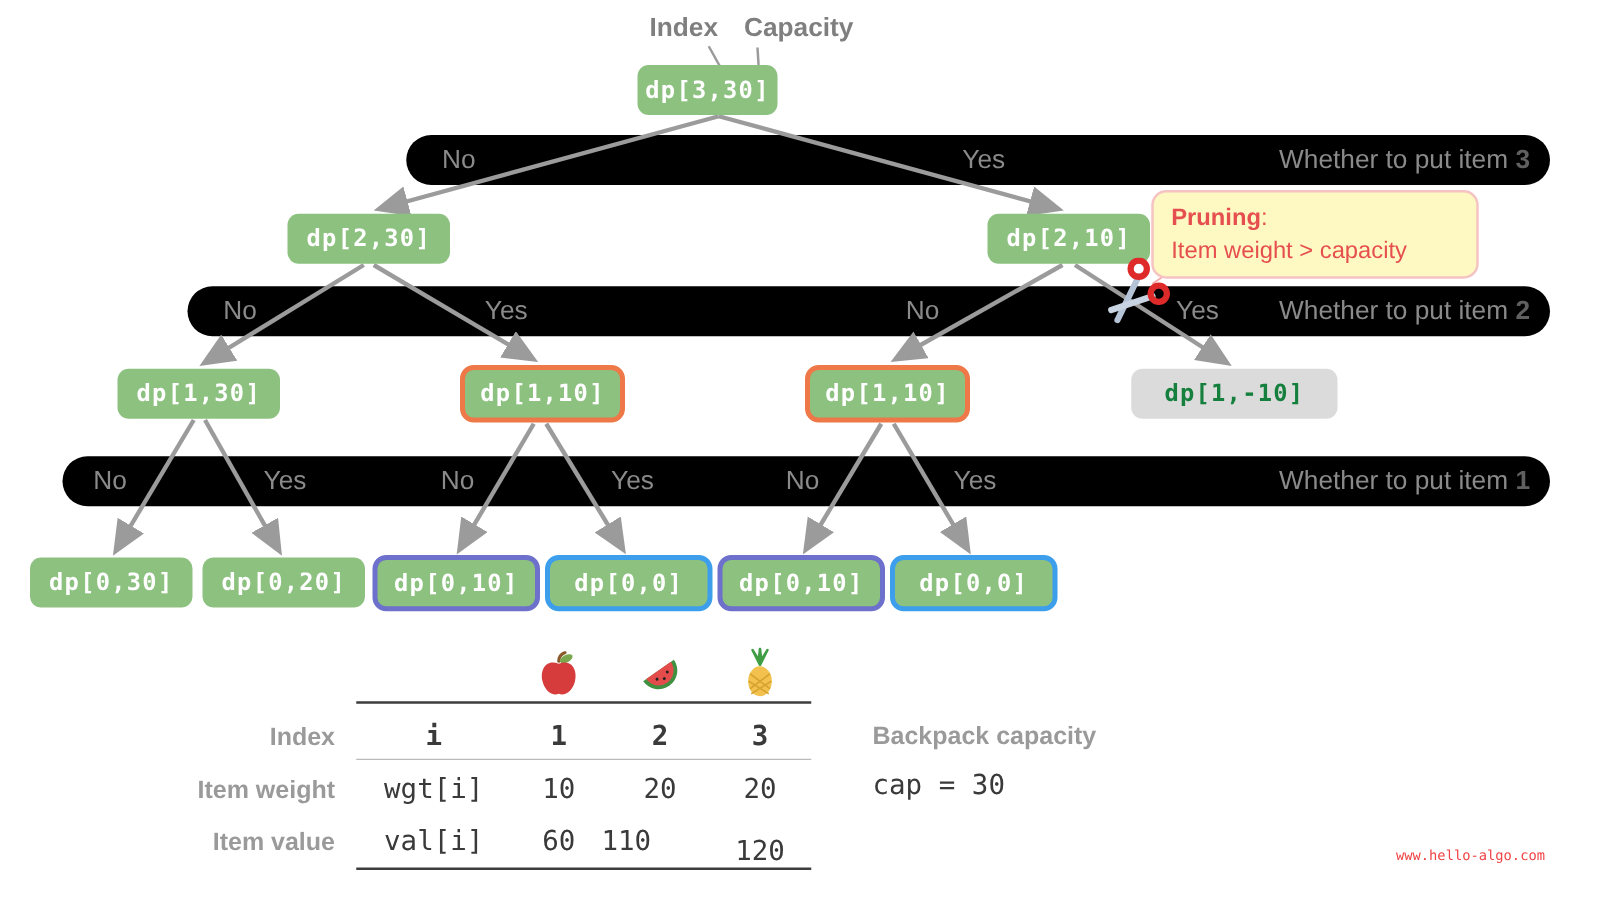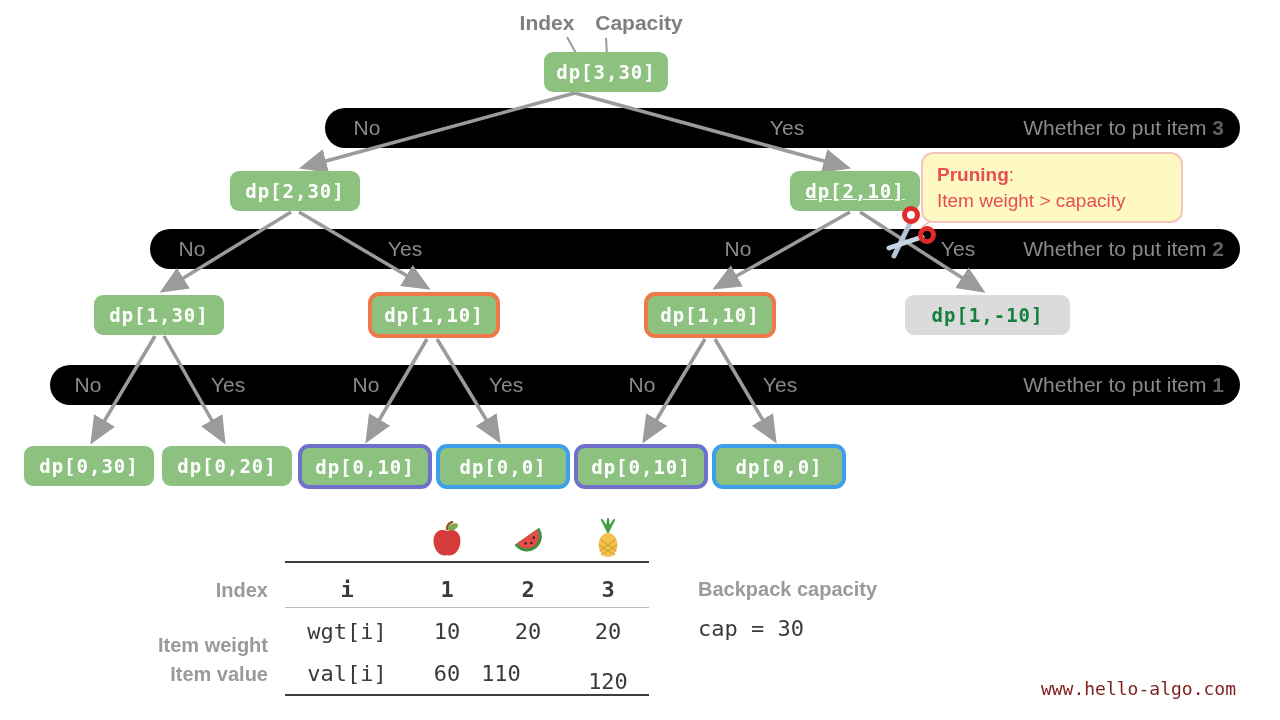--- a/index.html
+++ b/index.html
@@ -25,22 +25,22 @@
   .prune .t1 span.colon{color:#e64f4f;font-weight:normal;}
   .prune .t2{color:#e64f4f;font-size:19px;line-height:26px;}
   .hline{position:absolute;z-index:1;}
   .rowlabel{position:absolute;left:100px;width:168px;text-align:right;color:#9a9a9a;
        font-weight:bold;font-size:20px;z-index:2;}
   .cell{position:absolute;width:100px;transform:translateX(-50%);text-align:center;color:#3a3a3a;
        font-family:"DejaVu Sans Mono",monospace;font-size:22px;z-index:2;}
   .cell.bold{font-weight:bold;}
   .caplabel{position:absolute;left:698px;top:578px;color:#9a9a9a;font-weight:bold;font-size:20px;}
   .capval{position:absolute;left:698px;top:616px;color:#3a3a3a;font-family:"DejaVu Sans Mono",monospace;font-size:22px;}
-  .watermark{position:absolute;right:44px;top:678px;color:#7f1d1d;
-       font-family:"DejaVu Sans Mono",monospace;font-size:18px;}
+  .watermark{position:absolute;right:44px;top:678px;color:#ef4444;
+       font-family:"DejaVu Sans Mono",monospace;font-size:11px;}
   .fruit{position:absolute;transform:translateX(-50%);z-index:2;}
   svg.arrows{position:absolute;left:0;top:0;z-index:1;pointer-events:none;}
   .scissors{position:absolute;left:884px;top:206px;z-index:4;}
 </style>
 </head>
 <body>
 
 <div class="band" style="left:325px;top:108px;width:915px;">
   <span class="dec" style="left:42px;">No</span>
   <span class="dec" style="left:462px;">Yes</span>
@@ -87,23 +87,23 @@
   <line x1="437" y1="339" x2="498" y2="439" stroke="#9b9b9b" stroke-width="3.5" marker-end="url(#arw)"></line>
   <line x1="705" y1="339" x2="645" y2="439" stroke="#9b9b9b" stroke-width="3.5" marker-end="url(#arw)"></line>
   <line x1="715" y1="339" x2="774" y2="439" stroke="#9b9b9b" stroke-width="3.5" marker-end="url(#arw)"></line>
 
   <line x1="922" y1="227" x2="975" y2="191" stroke="#f2aaaa" stroke-width="1.5"></line>
 </svg>
 
 <div class="toplabel" style="left:547px;top:11px;">Index</div>
 <div class="toplabel" style="left:639px;top:11px;">Capacity</div>
 
-<div class="node" style="left:510px;top:52px;width:124px;margin-left:34px;">dp[3,30]</div>
+<div class="node" style="left:510px;top:52px;width:112px;">dp[3,30]</div>
 <div class="node" style="left:230px;top:171px;width:130px;">dp[2,30]</div>
-<div class="node" style="left:790px;top:171px;width:130px;text-decoration:underline;">dp[2,10]</div>
+<div class="node" style="left:790px;top:171px;width:130px;">dp[2,10]</div>
 <div class="node" style="left:94px;top:295px;width:130px;">dp[1,30]</div>
 <div class="node orange" style="left:368px;top:292px;width:132px;">dp[1,10]</div>
 <div class="node orange" style="left:644px;top:292px;width:132px;">dp[1,10]</div>
 <div class="node gray" style="left:905px;top:295px;width:165px;">dp[1,-10]</div>
 <div class="node" style="left:24px;top:446px;width:130px;">dp[0,30]</div>
 <div class="node" style="left:162px;top:446px;width:130px;">dp[0,20]</div>
 <div class="node purple" style="left:298px;top:444px;width:134px;">dp[0,10]</div>
 <div class="node blue" style="left:436px;top:444px;width:134px;">dp[0,0]</div>
 <div class="node purple" style="left:574px;top:444px;width:134px;">dp[0,10]</div>
 <div class="node blue" style="left:712px;top:444px;width:134px;">dp[0,0]</div>
@@ -146,21 +146,21 @@
     <ellipse cx="17" cy="27" rx="9.5" ry="12" fill="#f2c14e"></ellipse>
     <path d="M9 21 L25 33 M8 27 L24 37 M25 21 L9 33 M26 27 L10 37" stroke="#d9a32f" stroke-width="1.3"></path>
   </svg>
 </div>
 
 <div class="hline" style="left:285px;top:561px;width:364px;height:2px;background:#3d3d3d;"></div>
 <div class="hline" style="left:285px;top:607px;width:364px;height:1px;background:#bbbbbb;"></div>
 <div class="hline" style="left:285px;top:694px;width:364px;height:2px;background:#3d3d3d;"></div>
 
 <div class="rowlabel" style="top:579px;">Index</div>
-<div class="rowlabel" style="top:621px;margin-top:13px;">Item weight</div>
+<div class="rowlabel" style="top:621px;">Item weight</div>
 <div class="rowlabel" style="top:663px;">Item value</div>
 
 <div class="cell bold" style="left:347px;top:577px;">i</div>
 <div class="cell bold" style="left:447px;top:577px;">1</div>
 <div class="cell bold" style="left:528px;top:577px;">2</div>
 <div class="cell bold" style="left:608px;top:577px;">3</div>
 
 <div class="cell" style="left:347px;top:619px;">wgt[i]</div>
 <div class="cell" style="left:447px;top:619px;">10</div>
 <div class="cell" style="left:528px;top:619px;">20</div>

